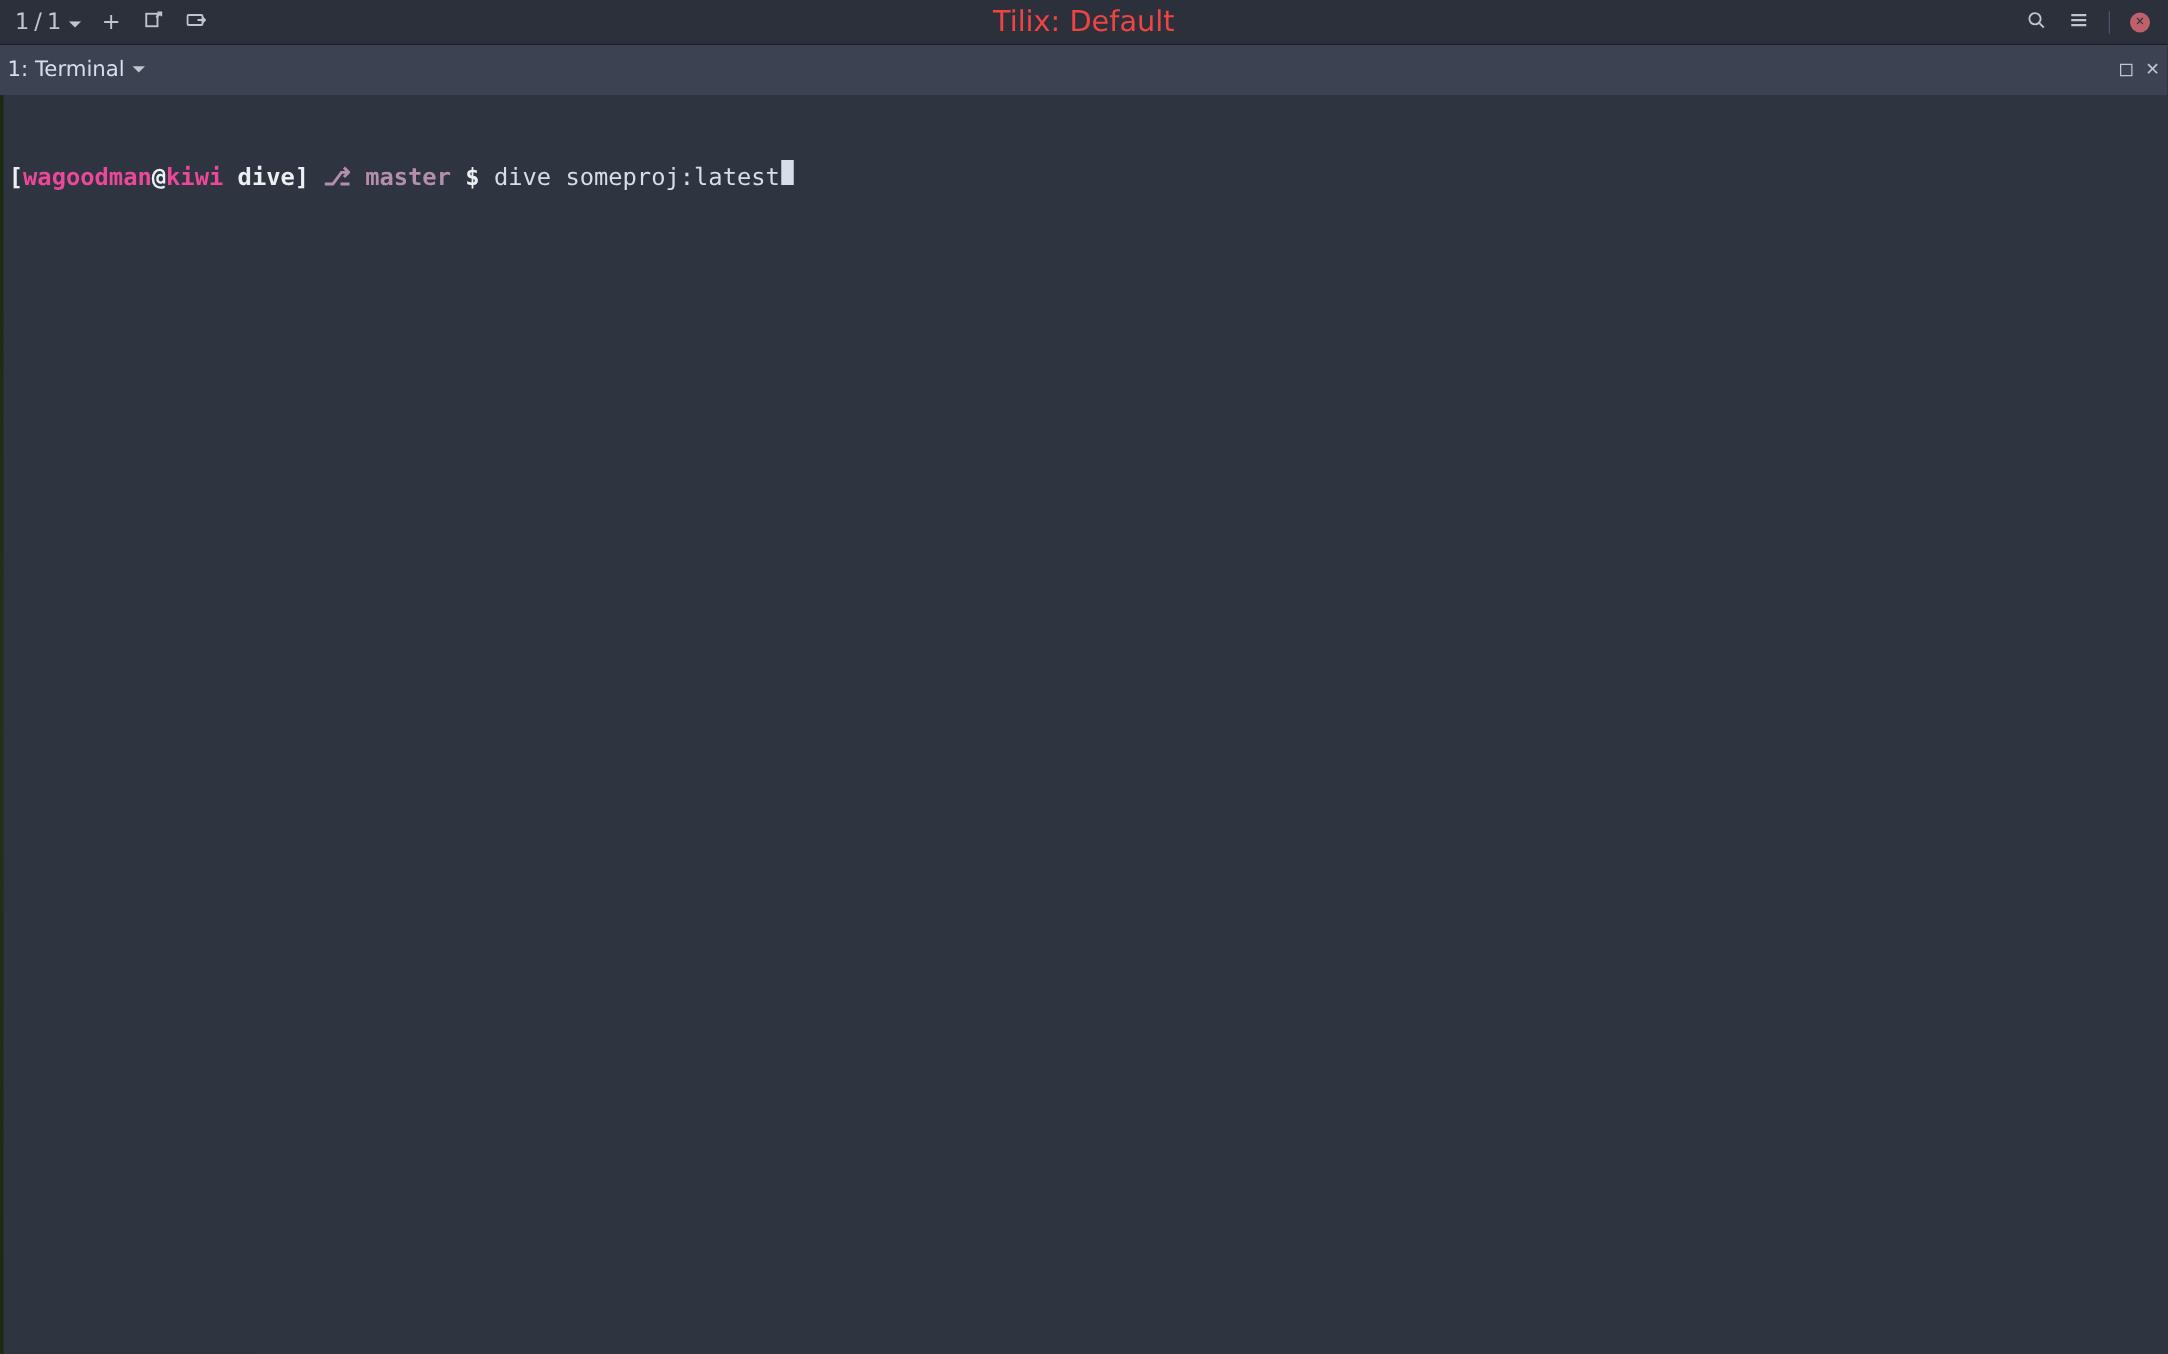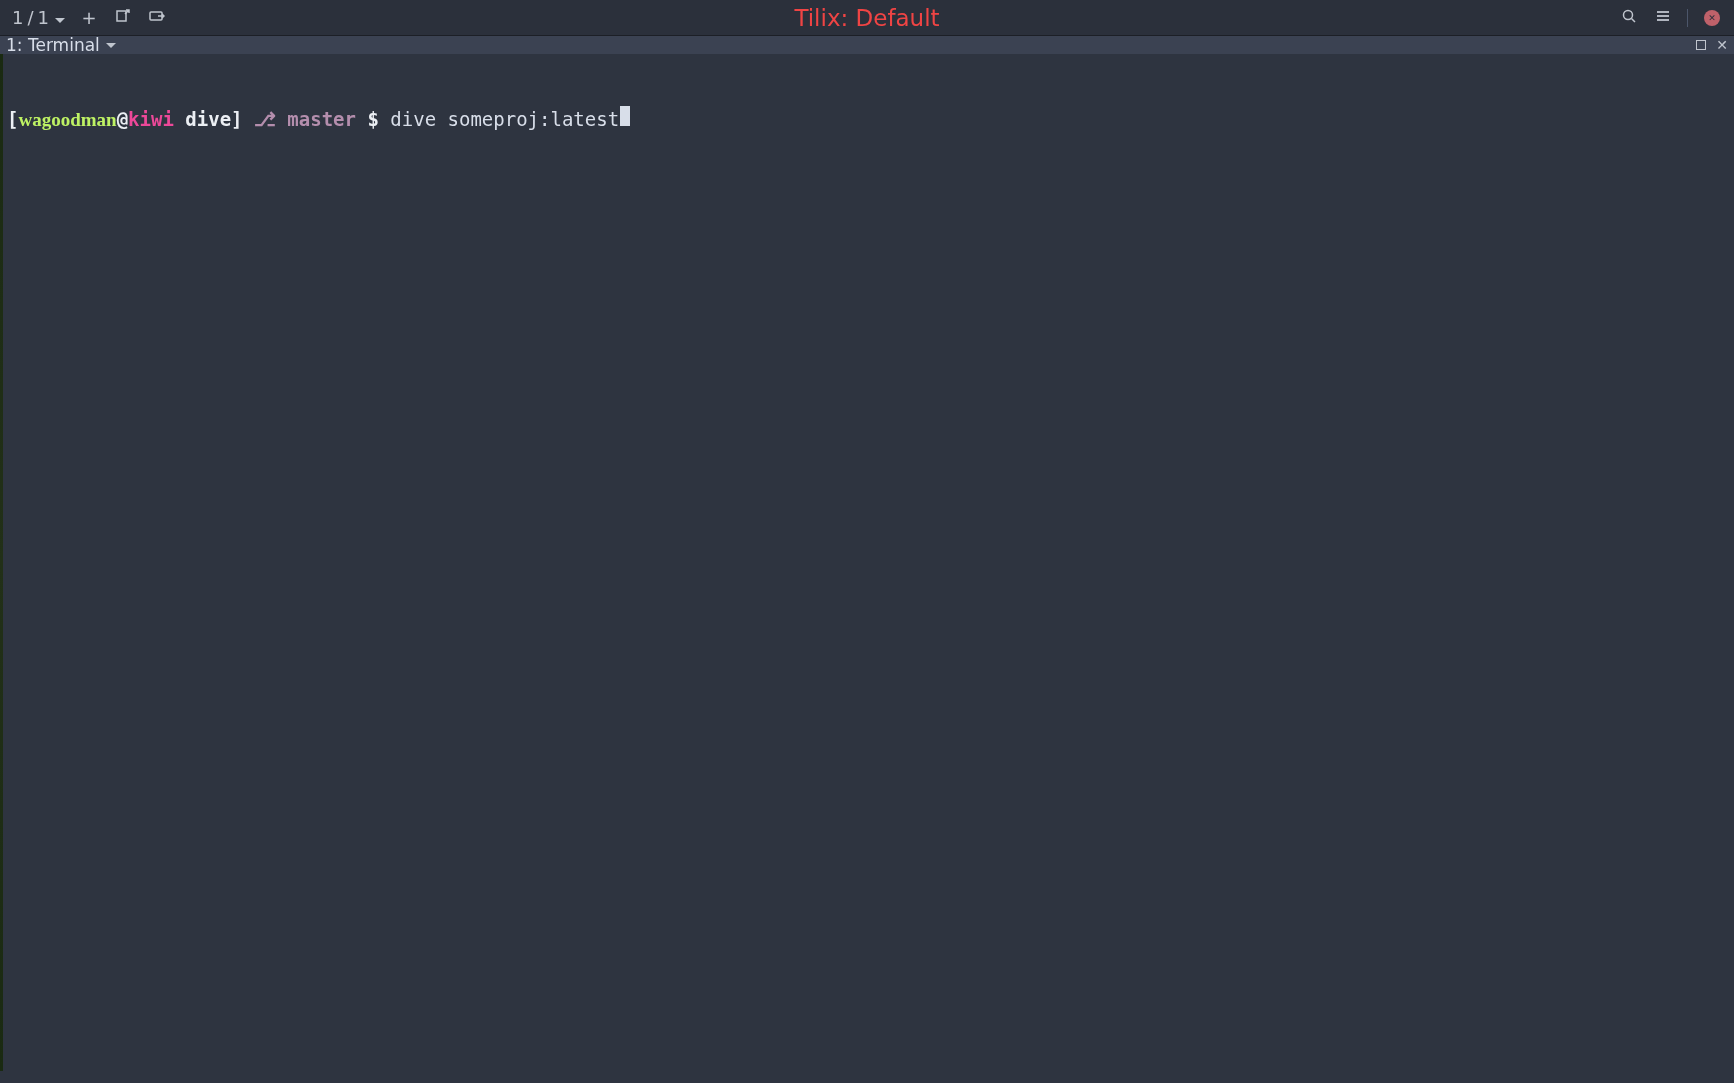--- a/index.html
+++ b/index.html
@@ -76,21 +76,21 @@
     display: flex; align-items: center; justify-content: center;
   }
   .close-circle::before {
     content: "✕";
     font-size: 9px;
     color: #2b303b;
     font-weight: bold;
   }
   
   .session-bar {
-    height: 18px;
+    height: 40px;
     background: #3b4252;
     display: flex;
     align-items: center;
     padding: 0 6px;
     font-size: 17px;
     color: #d8dee9;
     justify-content: space-between;
   }
   .session-tab {
     display: flex;
@@ -132,21 +132,21 @@
     color: #d8dee9;
     white-space: pre;
   }
   .prompt-line {
     display: flex;
     flex-wrap: nowrap;
     align-items: baseline;
   }
   .b  { font-weight: bold; }
   .wh { color: #eceff4; }
-  .ye { color: #bef264; font-family: Liberation Serif, serif; }
+  .ye { color: #ec4899; }
   .gr { color: #ec4899; }
   .pu { color: #b48ead; }
   .cursor-block {
     display: inline-block;
     width: 10px;
     height: 20px;
     background: #d8dee9;
     vertical-align: text-bottom;
     margin-left: 1px;
   }

